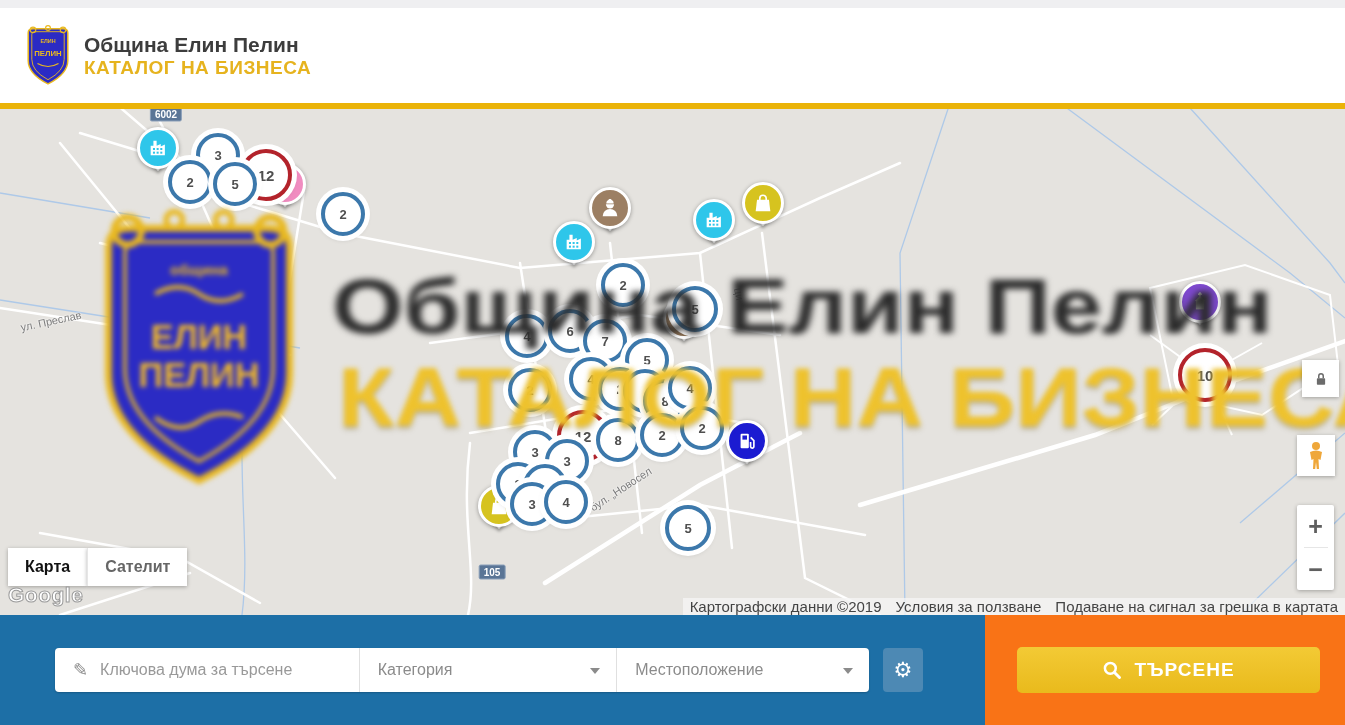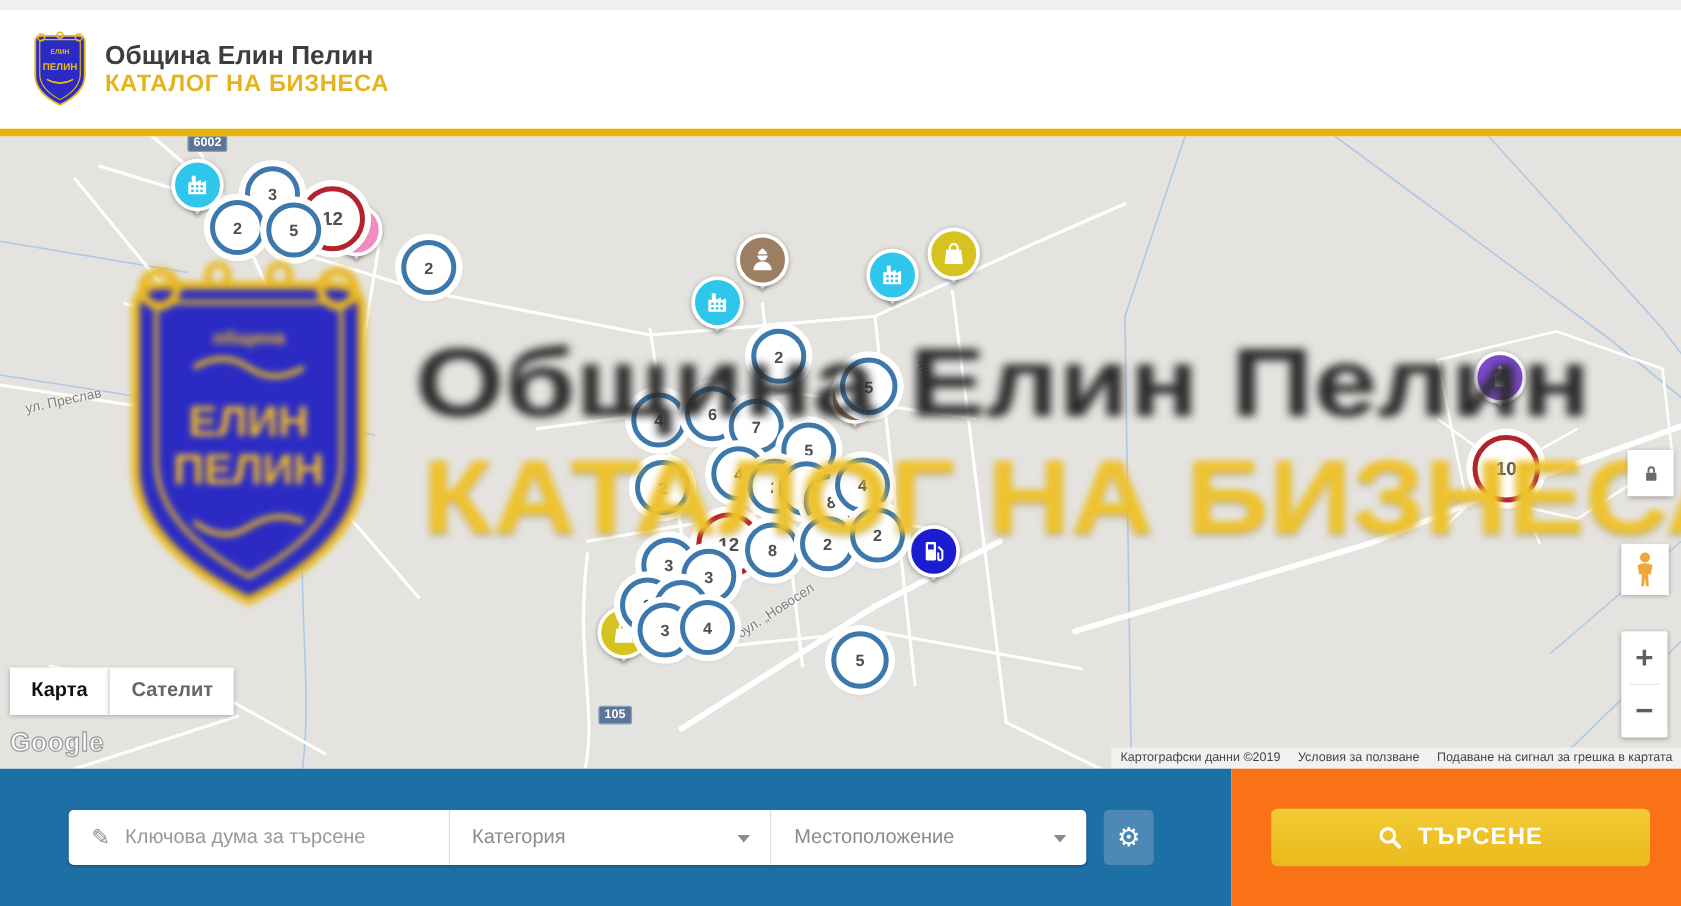--- a/index.html
+++ b/index.html
@@ -42,29 +42,29 @@
   
   .watermark{position:absolute;top:0;left:0;width:100%;height:100%;z-index:6;pointer-events:none;}
   .wm-shield{position:absolute;left:85px;top:106px;filter:blur(2.4px);}
   .wm-line1{position:absolute;left:332px;top:158px;font-size:78px;font-weight:bold;color:#2b2b2b;
             white-space:nowrap;filter:blur(3.2px);transform:scaleX(1.18);transform-origin:left;}
   .wm-line2{position:absolute;left:338px;top:246px;font-size:84px;font-weight:bold;color:#eec22d;
             white-space:nowrap;filter:blur(2.6px);transform:scaleX(1.1);transform-origin:left;
             text-shadow:0 3px 3px rgba(90,70,0,.35);}
 
   
-  .maptype{position:absolute;left:8px;top:431px;display:flex;z-index:8;}
+  .maptype{position:absolute;left:8px;top:445px;display:flex;z-index:8;}
   .maptype .btn{height:38px;display:flex;align-items:center;padding:0 17px;background:#fff;
                 font-size:16px;cursor:pointer;box-shadow:0 1px 4px rgba(0,0,0,.3);font-weight:bold;}
   .maptype .btn.active{font-weight:bold;color:#111;}
   .maptype .btn.inactive{color:#666;border-left:1px solid #e6e6e6;}
   .google-logo{position:absolute;left:8px;bottom:8px;z-index:8;font-size:21px;font-weight:bold;color:#fff;
                -webkit-text-stroke:1px #9a9a9a;letter-spacing:.5px;}
   .attribution{position:absolute;right:0;bottom:0;height:17px;display:flex;align-items:center;gap:0;
-               background:rgba(245,245,245,.75);z-index:8;font-size:10px;color:#444;}
+               background:rgba(245,245,245,.75);z-index:8;font-size:15px;color:#444;}
   .attribution span{padding:0 7px;white-space:nowrap;}
   .ctrl{position:absolute;background:#fff;box-shadow:0 1px 4px rgba(0,0,0,.3);z-index:8;
         display:flex;align-items:center;justify-content:center;}
   .ctrl-lock{left:1302px;top:257px;width:37px;height:37px;}
   .ctrl-pegman{left:1297px;top:332px;width:38px;height:41px;}
   .ctrl-zoom{left:1297px;top:402px;width:37px;height:85px;flex-direction:column;border-radius:2px;}
   .zoom-btn{width:100%;height:42px;display:flex;align-items:center;justify-content:center;
             font-size:25px;font-weight:bold;color:#5f5f5f;cursor:pointer;}
   .zoom-sep{width:24px;height:1px;background:#e6e6e6;}
 

